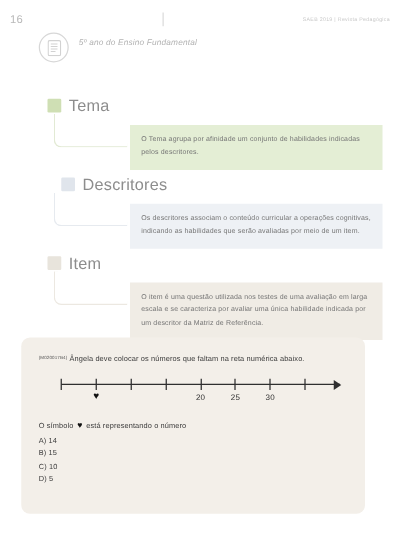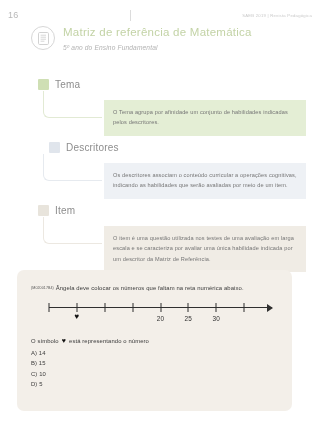--- a/index.html
+++ b/index.html
@@ -94,21 +94,21 @@
     gap: 6px;
     height: 13px;
   }
   .chip {
     width: 11px;
     height: 11px;
     border-radius: 1px;
     flex: 0 0 auto;
   }
   .concept-label {
-    font-size: 10px;
+    font-size: 13px;
     letter-spacing: .2px;
     color: #8d8d8d;
   }
   .elbow {
     position: absolute;
     left: 5px;
     top: 13px;
     width: 58px;
     height: 26px;
     border-left: 1px solid #e3e8db;
@@ -247,21 +247,20 @@
   <span class="title-icon">
     <svg width="11" height="13" viewBox="0 0 11 13" aria-hidden="true">
       <rect x="0.5" y="0.5" width="10" height="12" rx="1.2" fill="none" stroke="#d2d2d2" stroke-width="1"></rect>
       <line x1="2.6" y1="3.2" x2="8" y2="3.2" stroke="#d2d2d2" stroke-width="0.9"></line>
       <line x1="2.6" y1="5.2" x2="8" y2="5.2" stroke="#d2d2d2" stroke-width="0.9"></line>
       <line x1="2.6" y1="7.2" x2="8" y2="7.2" stroke="#d2d2d2" stroke-width="0.9"></line>
       <line x1="2.6" y1="9.2" x2="6.4" y2="9.2" stroke="#d2d2d2" stroke-width="0.9"></line>
     </svg>
   </span>
   <span class="title-texts">
-    <div class="doc-title">Matriz de referência de Matemática</div>
     <div class="doc-subtitle">5º ano do Ensino Fundamental</div>
   </span>
 </div>
 
 <div class="concept c-tema" style="top:78px;">
   <div class="concept-head">
     <span class="chip"></span>
     <span class="concept-label">Tema</span>
   </div>
   <span class="elbow"></span>

